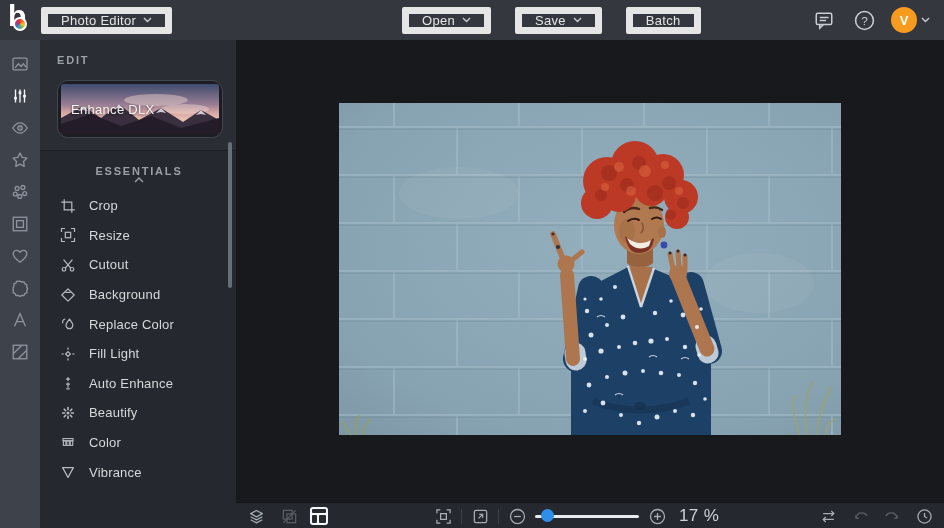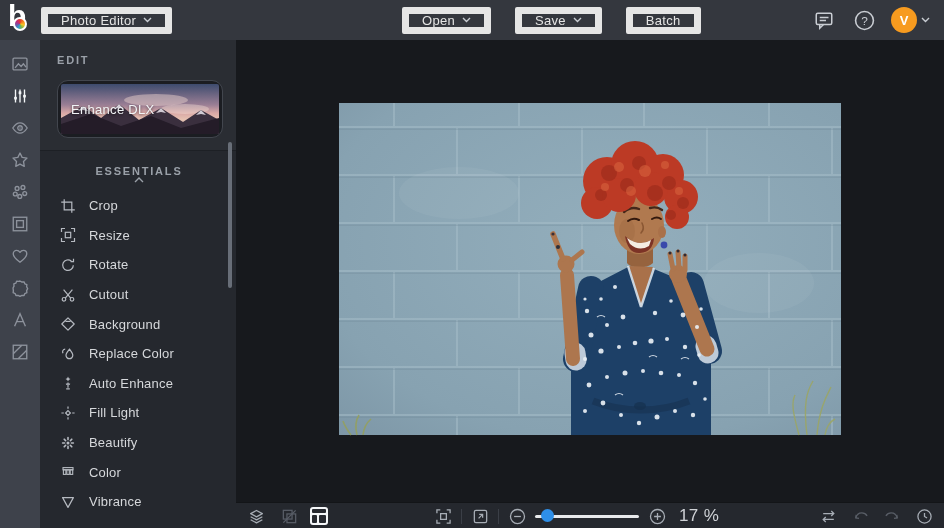--- a/index.html
+++ b/index.html
@@ -278,29 +278,20 @@
       <button class="tool-item">
         <span class="tool-ic">
           <svg width="16" height="16" viewBox="0 0 16 16" fill="none" stroke="currentColor" stroke-width="1.2">
             <path d="M1.5 5V1.5H5M11 1.5h3.5V5M14.5 11v3.5H11M5 14.5H1.5V11"></path>
             <rect x="5.3" y="5.3" width="5.4" height="5.4"></rect>
           </svg>
         </span>
         <span>Resize</span>
       </button>
 
-      <button class="tool-item">
-        <span class="tool-ic">
-          <svg width="16" height="16" viewBox="0 0 16 16" fill="none" stroke="currentColor" stroke-width="1.2">
-            <path d="M13.3 8.2a5.3 5.3 0 1 1-2-4.2"></path>
-            <path d="M13.5 1.8v2.9h-2.9"></path>
-          </svg>
-        </span>
-        <span>Rotate</span>
-      </button>
 
       <button class="tool-item">
         <span class="tool-ic">
           <svg width="16" height="16" viewBox="0 0 16 16" fill="none" stroke="currentColor" stroke-width="1.2">
             <circle cx="4" cy="12.3" r="1.8"></circle>
               <circle cx="12" cy="12.3" r="1.8"></circle>
             <path d="M5.3 11.1L12.4 2.6M10.7 11.1L3.6 2.6"></path>
           </svg>
         </span>
         <span>Cutout</span>
@@ -323,35 +314,35 @@
             <path d="M3 7.2a2.6 2.6 0 0 1 2.2-4"></path>
           </svg>
         </span>
         <span>Replace Color</span>
       </button>
 
 
       <button class="tool-item">
         <span class="tool-ic">
           <svg width="16" height="16" viewBox="0 0 16 16" fill="none" stroke="currentColor" stroke-width="1.2">
+            <path d="M8 5.6L10.4 8 8 10.4 5.6 8z"></path>
+            <path d="M8 1.4v2.4M8 12.2v2.4M1.4 8h2.4M12.2 8h2.4"></path>
+          </svg>
+        </span>
+        <span>Fill Light</span>
+      </button>
+
+      <button class="tool-item">
+        <span class="tool-ic">
+          <svg width="16" height="16" viewBox="0 0 16 16" fill="none" stroke="currentColor" stroke-width="1.2">
             <path d="M8 1.6l.8 1.7 1.7.8-1.7.8L8 6.6l-.8-1.7-1.7-.8 1.7-.8z" fill="currentColor" stroke="none"></path>
             <path d="M8 7.6v5.2M6.2 13.8h3.6M6 9.4l2-1 2 1"></path>
           </svg>
         </span>
         <span>Auto Enhance</span>
-      </button>
-
-      <button class="tool-item">
-        <span class="tool-ic">
-          <svg width="16" height="16" viewBox="0 0 16 16" fill="none" stroke="currentColor" stroke-width="1.2">
-            <path d="M8 5.6L10.4 8 8 10.4 5.6 8z"></path>
-            <path d="M8 1.4v2.4M8 12.2v2.4M1.4 8h2.4M12.2 8h2.4"></path>
-          </svg>
-        </span>
-        <span>Fill Light</span>
       </button>
 
       <button class="tool-item">
         <span class="tool-ic">
           <svg width="16" height="16" viewBox="0 0 16 16" fill="none" stroke="currentColor" stroke-width="1.6" stroke-linecap="round">
             <circle cx="8" cy="8" r="1.5" fill="currentColor" stroke="none"></circle>
             <path d="M8 2.6v2M8 11.4v2M2.6 8h2M11.4 8h2M4.2 4.2l1.4 1.4M10.4 10.4l1.4 1.4M11.8 4.2l-1.4 1.4M5.6 10.4l-1.4 1.4"></path>
           </svg>
         </span>
         <span>Beautify</span>

